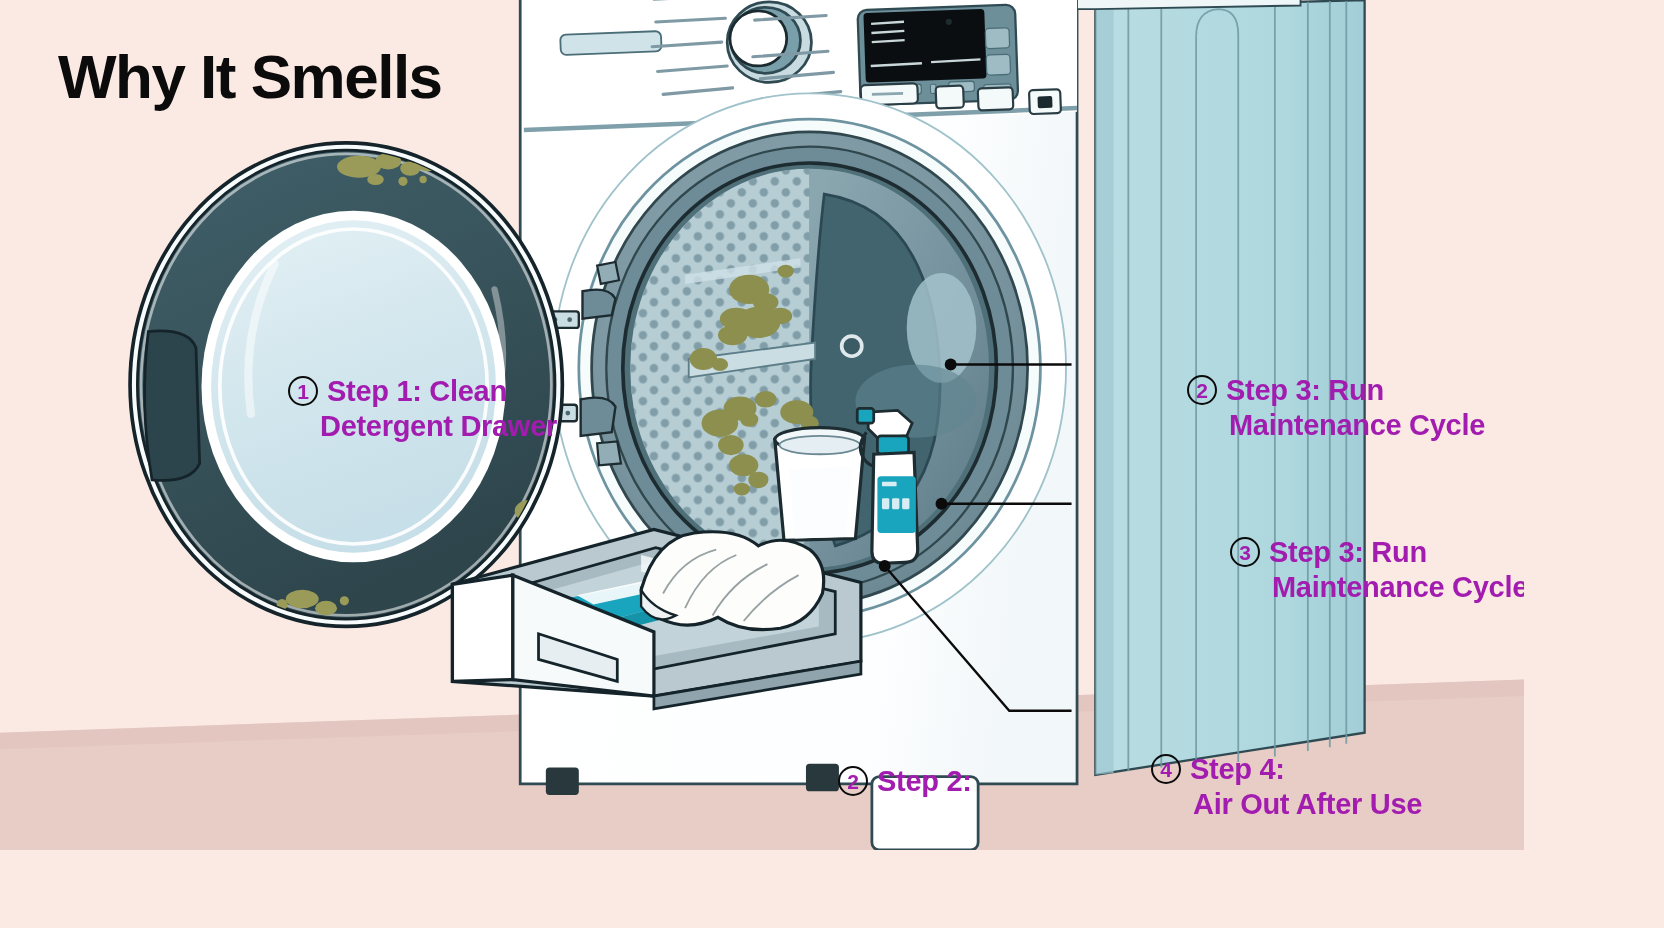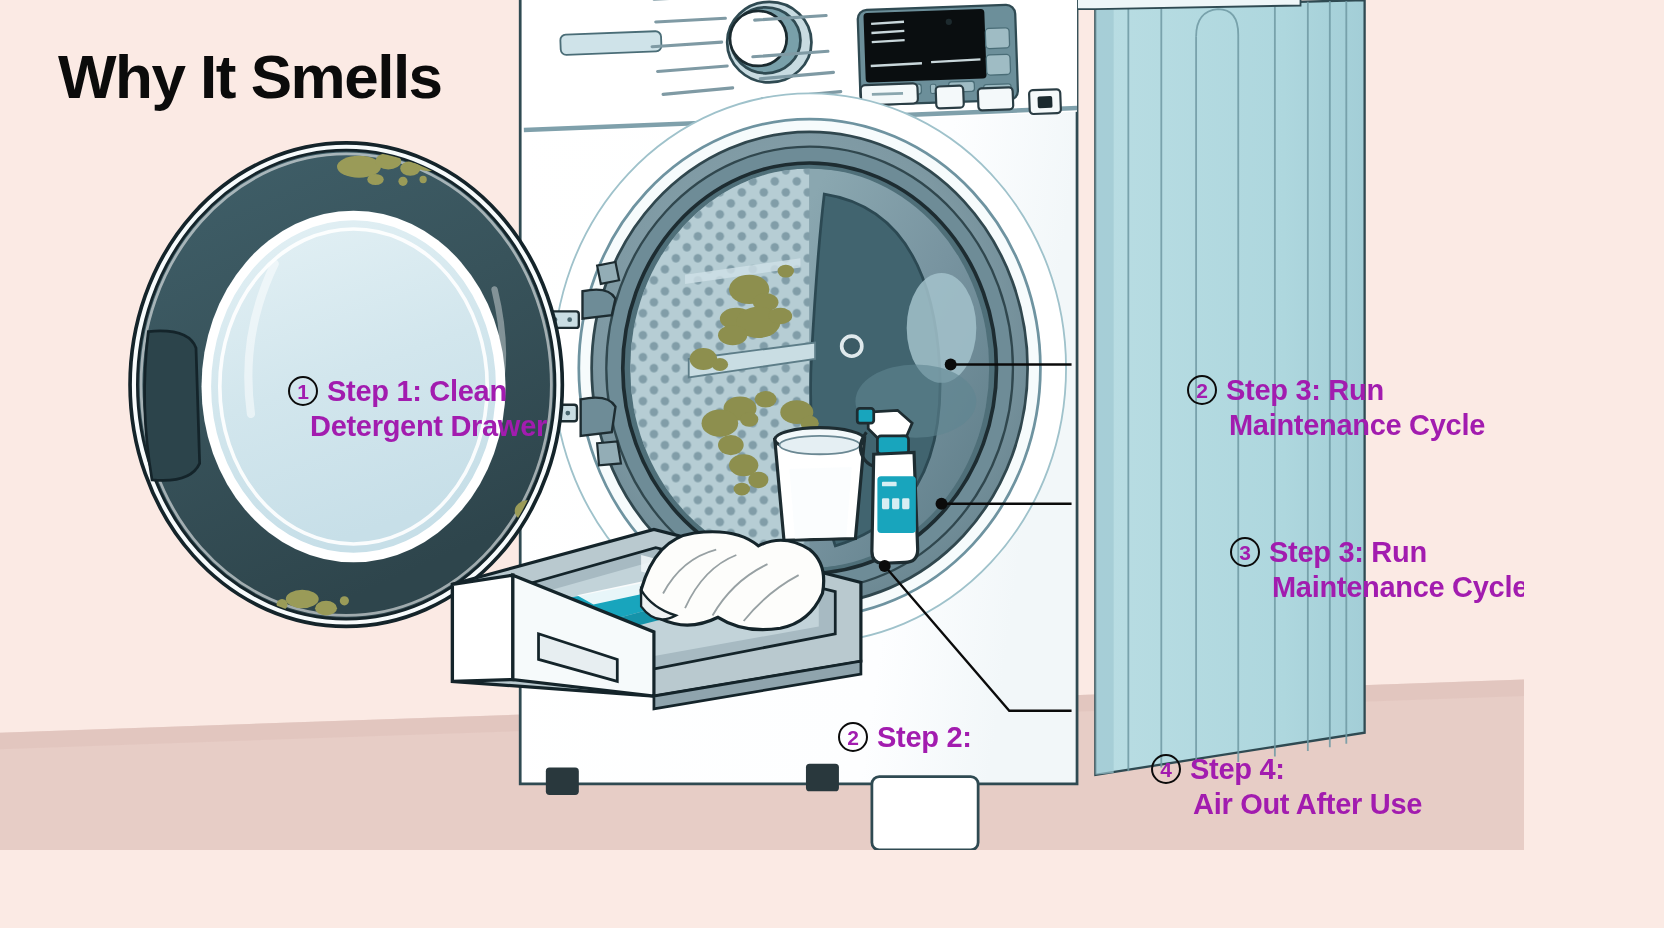--- a/index.html
+++ b/index.html
@@ -30,23 +30,23 @@
     display:inline-block;
     width:30px;height:30px;line-height:27px;
     border:2.5px solid #0b0b0b;border-radius:50%;
     text-align:center;font-size:21px;font-weight:bold;
     margin-right:9px;vertical-align:2px;
     box-sizing:border-box;
   }
   .callout .l2{display:block;margin-left:2px;}
 
   .c-door{left:288px;top:374px;text-align:left;}
-  .c-door .l2{margin-left:22px;}
-
-  .c-drawer{left:838px;top:720px;}
+  .c-door .l2{margin-left:32px;}
+
+  .c-drawer{left:838px;top:764px;}
   .c-drawer .l2{margin-left:36px;}
 
   .c-r1{left:1187px;top:373px;}
   .c-r1 .l2{margin-left:42px;}
 
   .c-r2{left:1230px;top:535px;}
   .c-r2 .l2{margin-left:42px;}
 
   .c-r3{left:1151px;top:752px;}
   .c-r3 .l2{margin-left:42px;text-align:right;}

